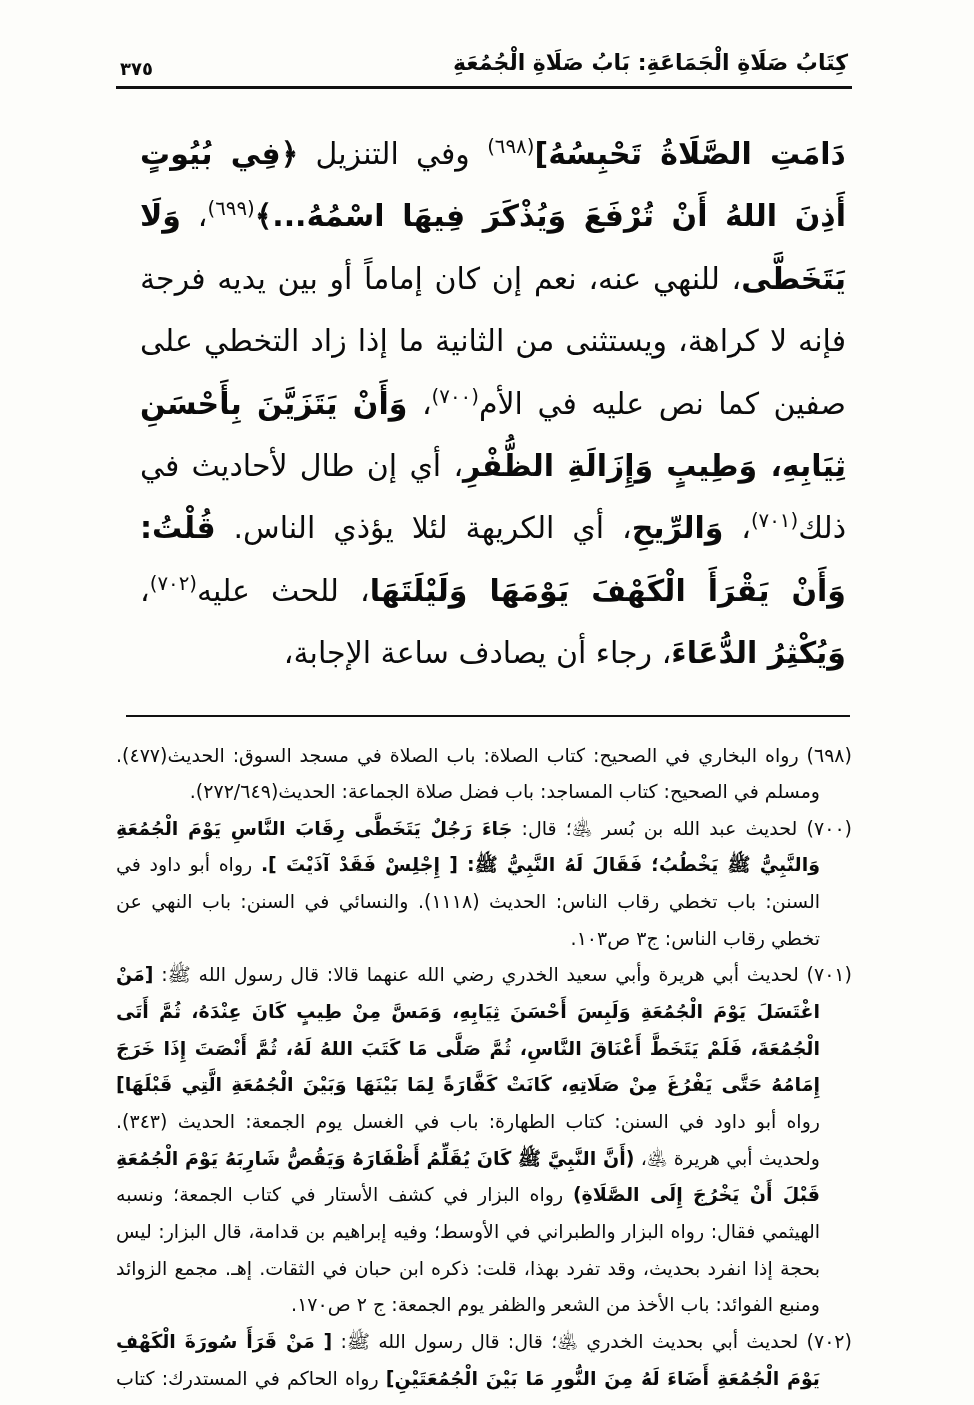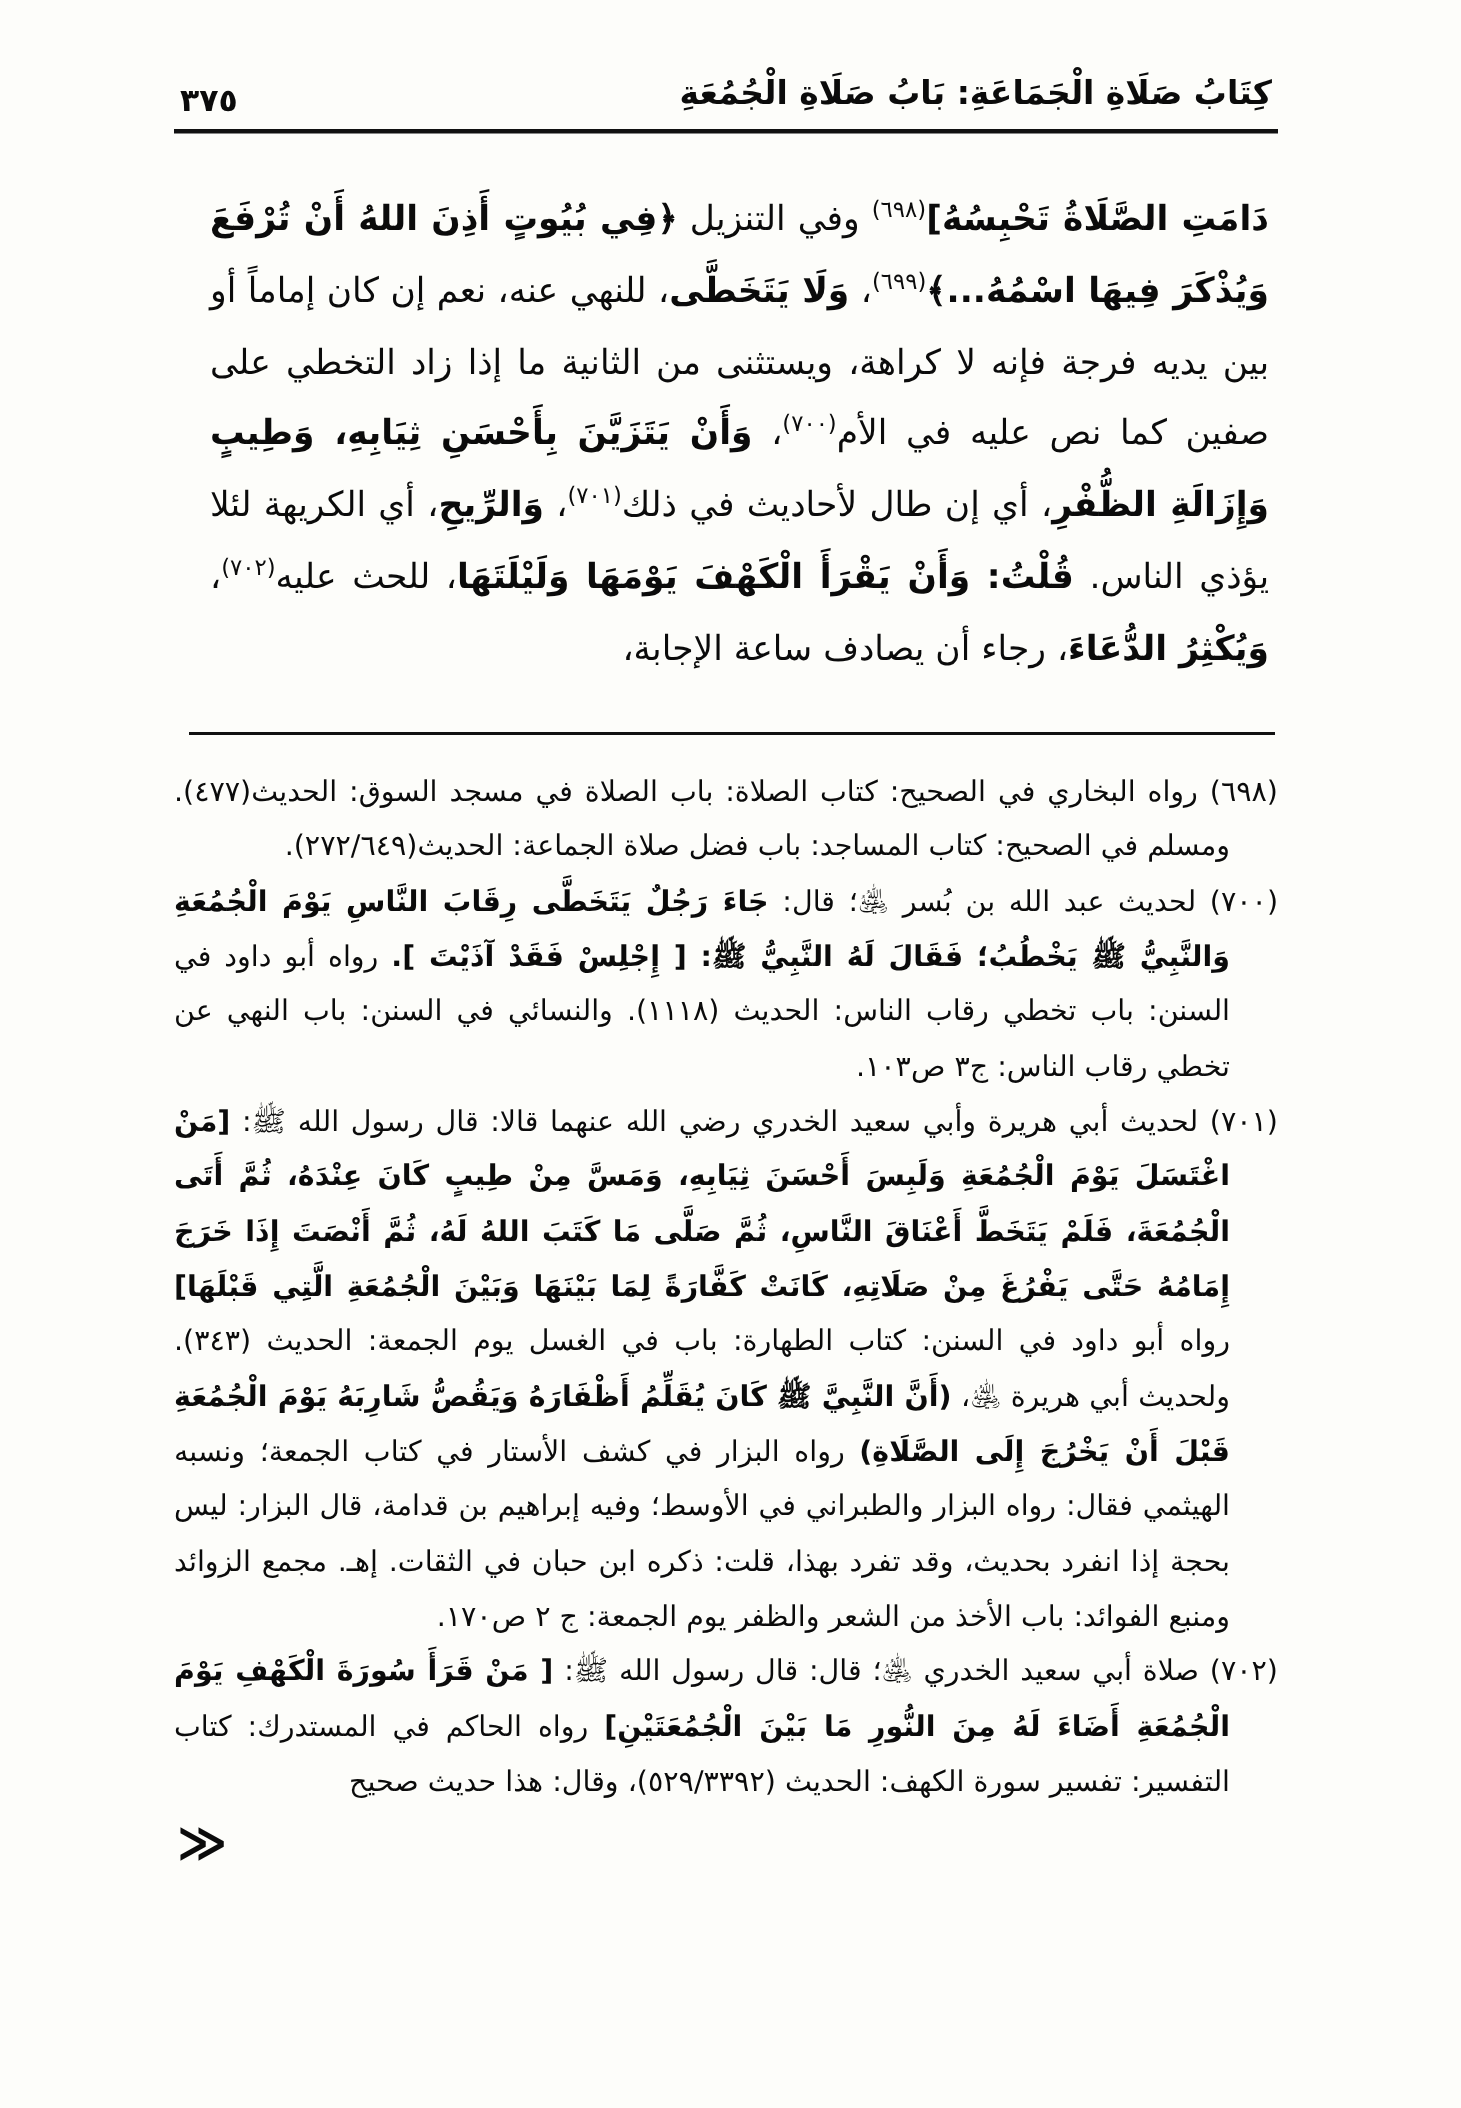--- a/index.html
+++ b/index.html
@@ -22,28 +22,28 @@
     border-bottom:3px solid #111;
     padding-bottom:7px;
   }
   .chapter-title{
     margin:4px;
     font-size:22px;
     font-weight:700;
     letter-spacing:0;
   }
   .page-number{
-    font-size:21px;
+    font-size:18px;
     font-weight:700;
     padding-left:4px;
   }
   .body-text{margin-top:34px;}
   .matn{
     margin:0 6px 0 24px;
-    font-size:23px;
+    font-size:30px;
     line-height:2.08;
     text-align:justify;
   }
   .matn .bold{font-weight:700;}
   .sup{
     vertical-align:super;
     font-size:0.66em;
     font-weight:400;
   }
   .footnote-separator{
@@ -93,19 +93,19 @@
 
   <section class="footnotes">
 
     <p class="footnote"><span class="fn-num">(٦٩٨)</span><span><span> رواه البخاري في الصحيح: كتاب الصلاة: باب الصلاة في مسجد السوق: الحديث(٤٧٧). ومسلم في الصحيح: كتاب المساجد: باب فضل صلاة الجماعة: الحديث(٢٧٢/٦٤٩).</span></span></p>
 
 
     <p class="footnote"><span class="fn-num">(٧٠٠)</span><span><span> لحديث عبد الله بن بُسر ﵁؛ قال: </span><span class="bold">جَاءَ رَجُلٌ يَتَخَطَّى رِقَابَ النَّاسِ يَوْمَ الْجُمُعَةِ وَالنَّبِيُّ ﷺ يَخْطُبُ؛ فَقَالَ لَهُ النَّبِيُّ ﷺ: [ إِجْلِسْ فَقَدْ آذَيْتَ ].</span><span> رواه أبو داود في السنن: باب تخطي رقاب الناس: الحديث (١١١٨). والنسائي في السنن: باب النهي عن تخطي رقاب الناس: ج٣ ص١٠٣.</span></span></p>
 
     <p class="footnote"><span class="fn-num">(٧٠١)</span><span><span> لحديث أبي هريرة وأبي سعيد الخدري رضي الله عنهما قالا: قال رسول الله ﷺ: </span><span class="bold">[مَنْ اغْتَسَلَ يَوْمَ الْجُمُعَةِ وَلَبِسَ أَحْسَنَ ثِيَابِهِ، وَمَسَّ مِنْ طِيبٍ كَانَ عِنْدَهُ، ثُمَّ أَتَى الْجُمُعَةَ، فَلَمْ يَتَخَطَّ أَعْنَاقَ النَّاسِ، ثُمَّ صَلَّى مَا كَتَبَ اللهُ لَهُ، ثُمَّ أَنْصَتَ إِذَا خَرَجَ إِمَامُهُ حَتَّى يَفْرُغَ مِنْ صَلَاتِهِ، كَانَتْ كَفَّارَةً لِمَا بَيْنَهَا وَبَيْنَ الْجُمُعَةِ الَّتِي قَبْلَهَا]</span><span> رواه أبو داود في السنن: كتاب الطهارة: باب في الغسل يوم الجمعة: الحديث (٣٤٣). ولحديث أبي هريرة ﵁، </span><span class="bold">(أَنَّ النَّبِيَّ ﷺ كَانَ يُقَلِّمُ أَظْفَارَهُ وَيَقُصُّ شَارِبَهُ يَوْمَ الْجُمُعَةِ قَبْلَ أَنْ يَخْرُجَ إِلَى الصَّلَاةِ)</span><span> رواه البزار في كشف الأستار في كتاب الجمعة؛ ونسبه الهيثمي فقال: رواه البزار والطبراني في الأوسط؛ وفيه إبراهيم بن قدامة، قال البزار: ليس بحجة إذا انفرد بحديث، وقد تفرد بهذا، قلت: ذكره ابن حبان في الثقات. إهـ. مجمع الزوائد ومنبع الفوائد: باب الأخذ من الشعر والظفر يوم الجمعة: ج ٢ ص١٧٠.</span></span></p>
 
-    <p class="footnote"><span class="fn-num">(٧٠٢)</span><span><span> صلاة أبي سعيد الخدري ﵁؛ قال: قال رسول الله ﷺ: </span><span class="bold">[ مَنْ قَرَأَ سُورَةَ الْكَهْفِ يَوْمَ الْجُمُعَةِ أَضَاءَ لَهُ مِنَ النُّورِ مَا بَيْنَ الْجُمُعَتَيْنِ]</span><span> رواه الحاكم في المستدرك: كتاب التفسير: تفسير سورة الكهف: الحديث (٥٢٩/٣٣٩٢)، وقال: هذا حديث صحيح</span></span></p>
+    <p class="footnote"><span class="fn-num">(٧٠٢)</span><span><span> لحديث أبي بحديث الخدري ﵁؛ قال: قال رسول الله ﷺ: </span><span class="bold">[ مَنْ قَرَأَ سُورَةَ الْكَهْفِ يَوْمَ الْجُمُعَةِ أَضَاءَ لَهُ مِنَ النُّورِ مَا بَيْنَ الْجُمُعَتَيْنِ]</span><span> رواه الحاكم في المستدرك: كتاب التفسير: تفسير سورة الكهف: الحديث (٥٢٩/٣٣٩٢)، وقال: هذا حديث صحيح</span></span></p>
 
   </section>
 
   <div class="continuation">≪</div>
 
 </div>
 
 </body></html>

